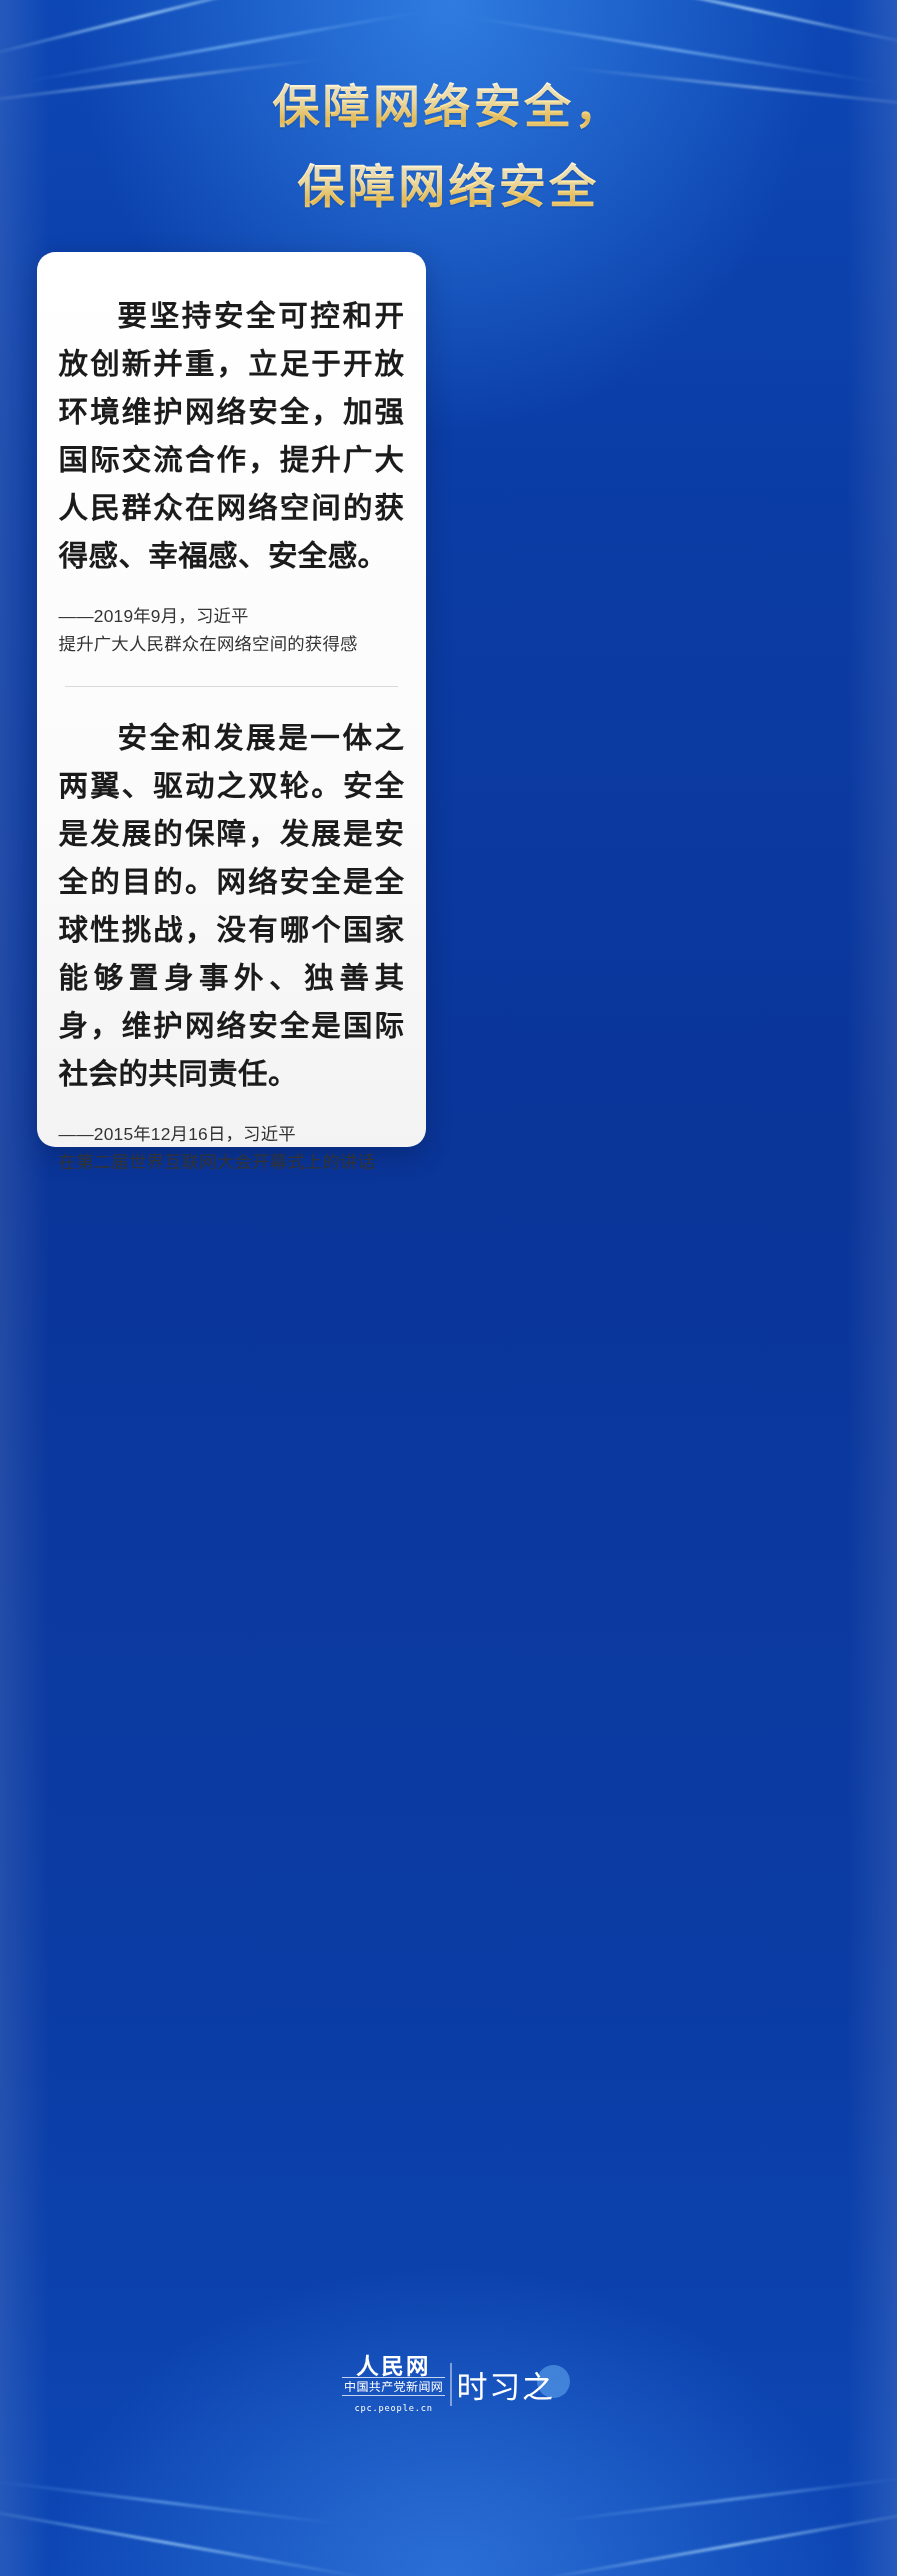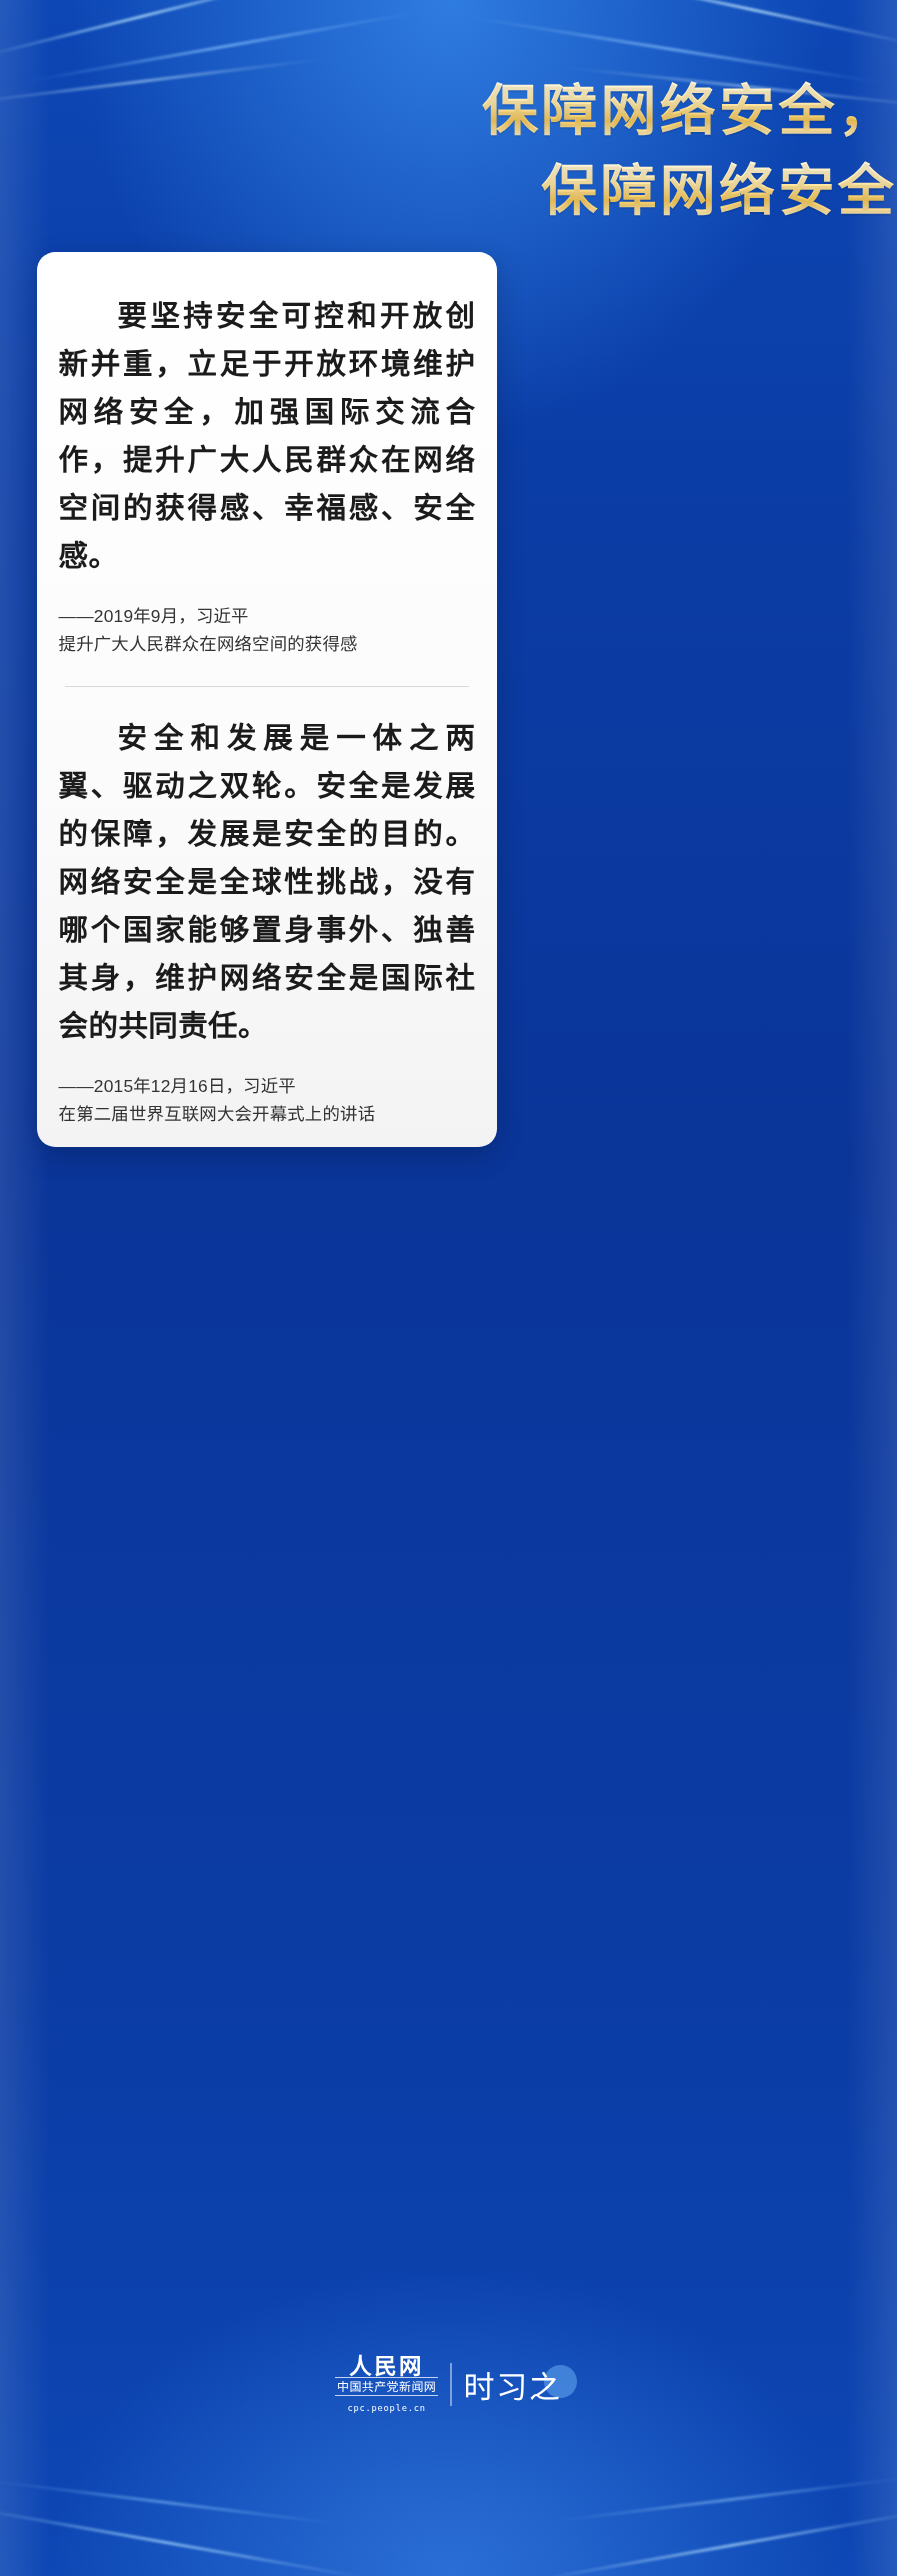--- a/index.html
+++ b/index.html
@@ -58,41 +58,40 @@
   }
 
   
   .title-wrap {
     position: absolute;
     top: 71px;
     left: 0; right: 0;
     text-align: center;
   }
   .title-line {
-    font-family: Liberation Serif, serif;
+    font-family: Liberation Mono, monospace;
     font-weight: bold;
-    font-size: 56px;
+    font-size: 47px;
     line-height: 80px;
     letter-spacing: 3.3px;
     background: linear-gradient(180deg, #fffdf3 0%, #ffe9a8 40%, #f5c85c 62%, #fff4cf 86%, #e9b64a 100%);
     -webkit-background-clip: text;
     background-clip: text;
     color: transparent;
     -webkit-text-fill-color: transparent;
     text-shadow: 0 1.7px 0 rgba(0,0,0,0.08);
     white-space: nowrap;
-    text-align: right;
   }
 
   
   .card {
     position: absolute;
     left: 37px;
     top: 252px;
-    width: 460px;
+    width: 389px;
     height: 895px;
     background: linear-gradient(180deg, #ffffff 0%, #fbfbfb 60%, #f3f3f3 100%);
     border-radius: 18.3px 18.3px 18.3px 18.3px;
     box-shadow: 0 8.3px 28px rgba(0,0,0,0.20);
     box-sizing: border-box;
     padding: 40px 21.6px 20px 21.6px;
   }
   .quote-body {
     font-family: "DejaVu Serif", "Liberation Serif", serif;
     font-weight: bold;
@@ -121,21 +120,21 @@
   .block2 .quote-body { margin-top: 5px; }
 
   
   .footer {
     position: absolute;
     left: 0; right: 0;
     top: 2355px;
     display: flex;
     justify-content: center;
     align-items: center;
-    gap: 12px;
+    gap: 5px;
   }
   .logo-people {
     display: flex;
     flex-direction: column;
     align-items: center;
     color: #ffffff;
     line-height: 1;
   }
   .logo-people .lp-main {
     font-family: "DejaVu Serif", "Liberation Serif", serif;

